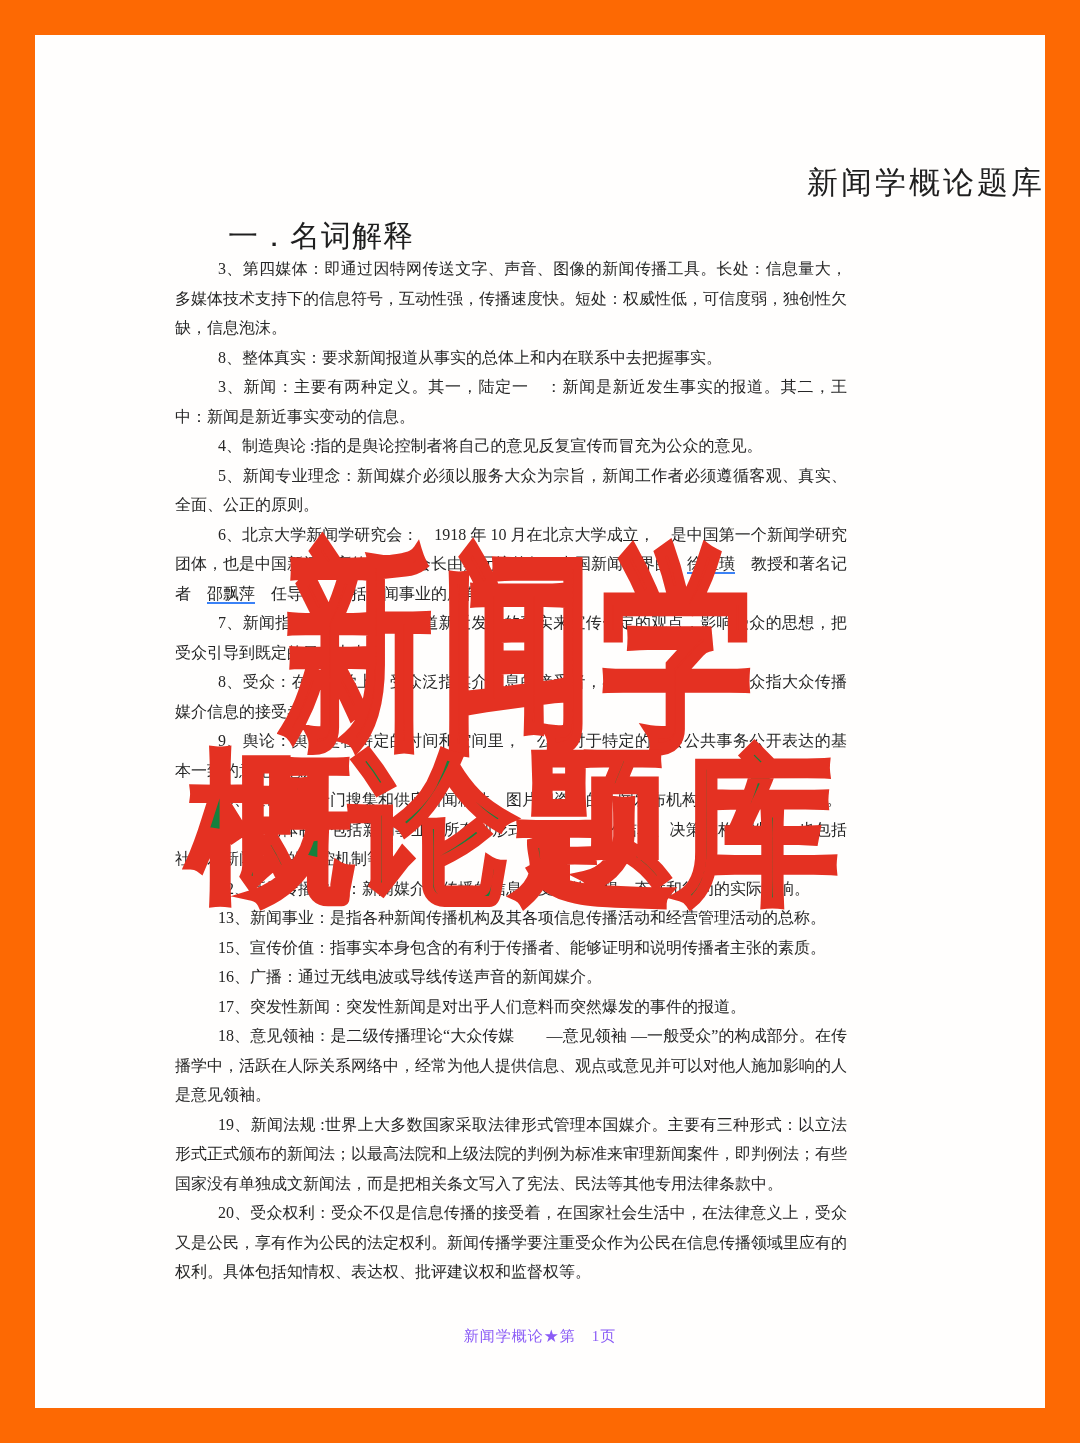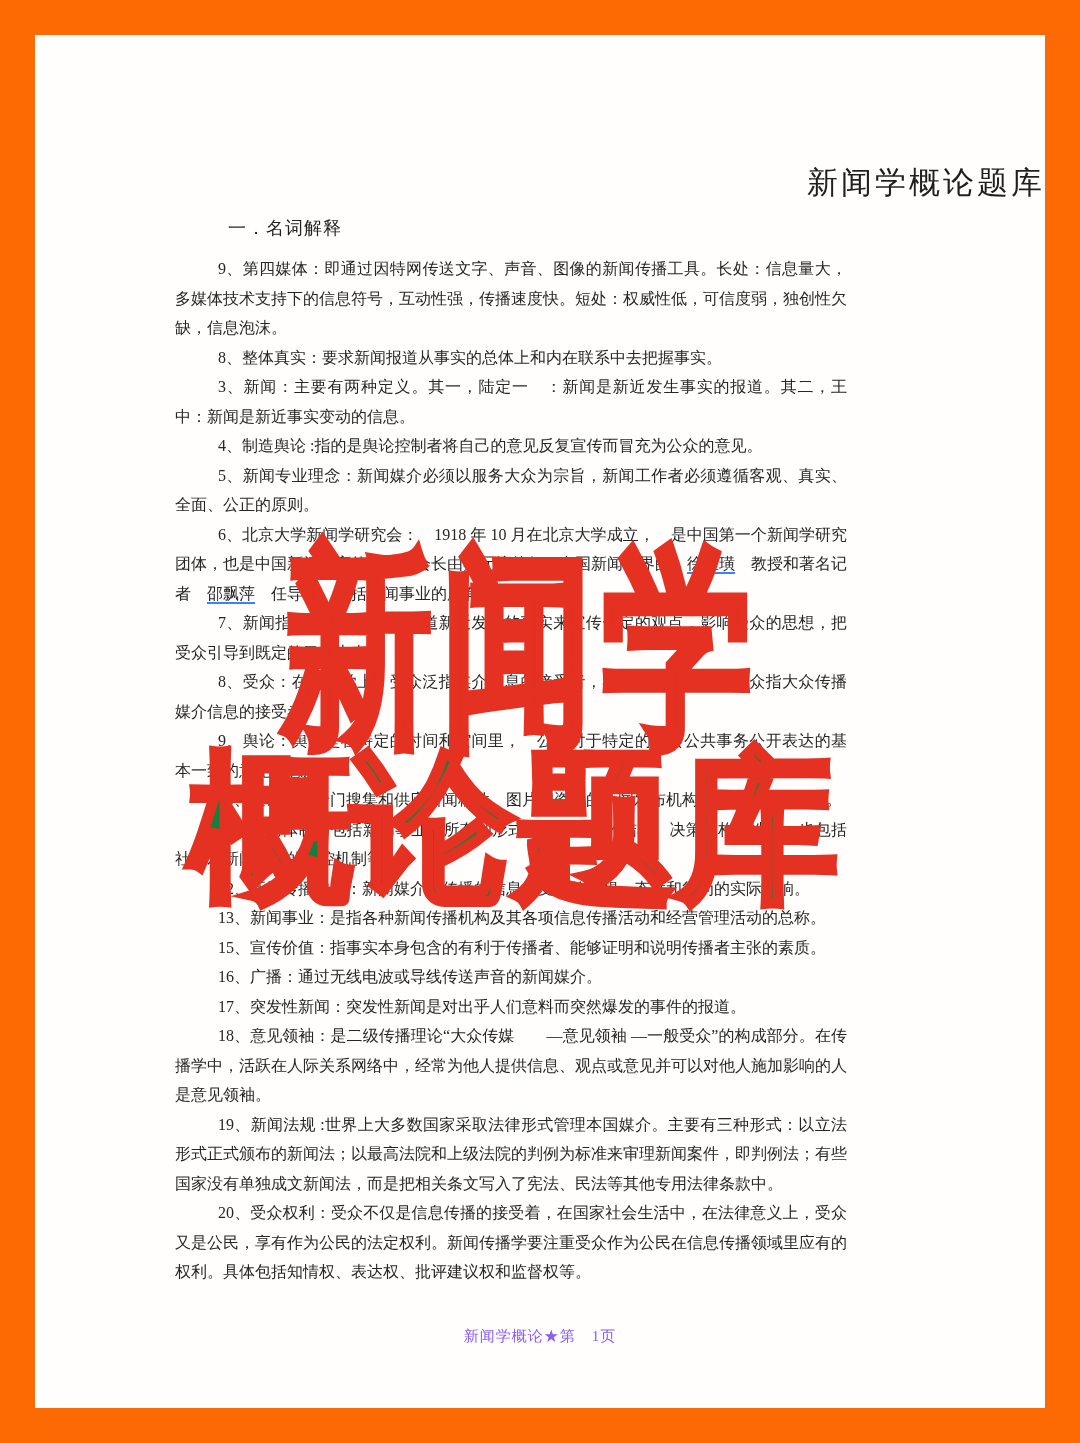--- a/index.html
+++ b/index.html
@@ -24,21 +24,21 @@
     text-align: right;
     font-size: 31px;
     font-weight: 400;
     letter-spacing: 3px;
     color: #1f1f1f;
   }
   .section-heading {
     position: absolute;
     top: 181px; left: 193px;
     margin: 0;
-    font-size: 18px;
+    font-size: 30px;
     font-weight: 400;
     letter-spacing: 1px;
     color: #1f1f1f;
     text-align: center;
   }
   .body-block {
     position: absolute;
     top: 219px; left: 140px;
     width: 672px;
     font-size: 16px;
@@ -92,21 +92,21 @@
 </head>
 <body style="background: rgb(253, 105, 3);">
 
 <div class="paper">
 
   <h1 class="doc-title">新闻学概论题库</h1>
 
   <h2 class="section-heading">一．名词解释</h2>
 
   <div class="body-block">
-    <p>9、第四媒体：即通过因特网传送文字、声音、图像的新闻传播工具。长处：信息量大，多媒体技术支持下的信息符号，互动性强，传播速度快。短处：权威性低，可信度弱，独创性欠缺，信息泡沫。</p>
+    <p>3、第四媒体：即通过因特网传送文字、声音、图像的新闻传播工具。长处：信息量大，多媒体技术支持下的信息符号，互动性强，传播速度快。短处：权威性低，可信度弱，独创性欠缺，信息泡沫。</p>
     <p>8、整体真实：要求新闻报道从事实的总体上和内在联系中去把握事实。</p>
     <p>3、新闻：主要有两种定义。其一，陆定一　：新闻是新近发生事实的报道。其二，王中：新闻是新近事实变动的信息。</p>
     <p>4、制造舆论 :指的是舆论控制者将自己的意见反复宣传而冒充为公众的意见。</p>
     <p>5、新闻专业理念：新闻媒介必须以服务大众为宗旨，新闻工作者必须遵循客观、真实、全面、公正的原则。</p>
     <p><span>6、北京大学新闻学研究会：　1918 年 10 月在北京大学成立，　是中国第一个新闻学研究团体，也是中国新闻教育的开端。会长由蔡元培兼任，中国新闻学界的　</span><span class="u">徐宝璜</span><span>　教授和著名记者　</span><span class="u">邵飘萍</span><span>　任导师。包括新闻事业的所有制形式。</span></p>
     <p>7、新闻指导性：就是通过报道新近发生的事实来宣传一定的观点，影响受众的思想，把受众引导到既定的目标上去。</p>
     <p>8、受众：在传播学上，受众泛指媒介信息的接受者，在大众传播领域，受众指大众传播媒介信息的接受者。</p>
     <p>9、舆论：舆论是在特定的时间和空间里，　公众对于特定的社会公共事务公开表达的基本一致的意见或态度。</p>
     <p>10、通讯社：专门搜集和供应新闻稿件、图片和资料的新闻发布机构，不直接面向受众。</p>
     <p>11、新闻体制：包括新闻事业的所有制形式、新闻事业的结构、决策机构的性质，也包括社会对新闻事业的调控机制等。</p>

